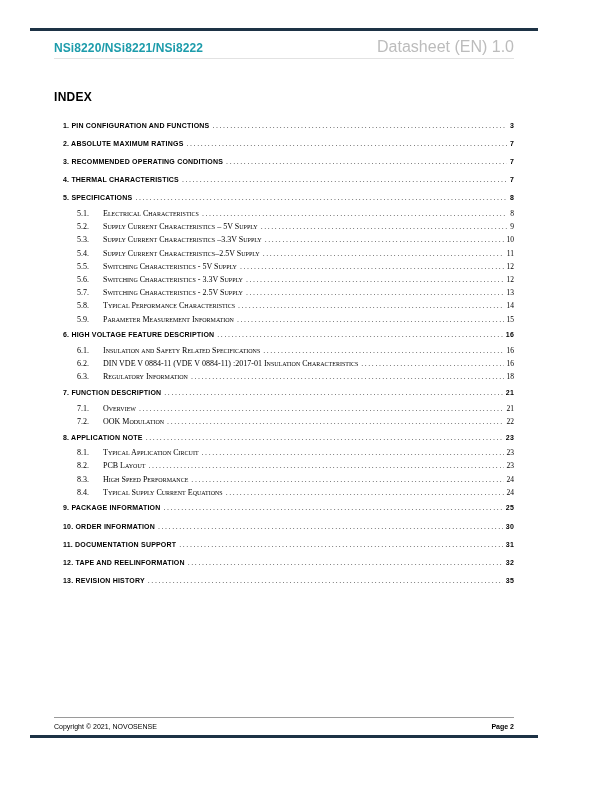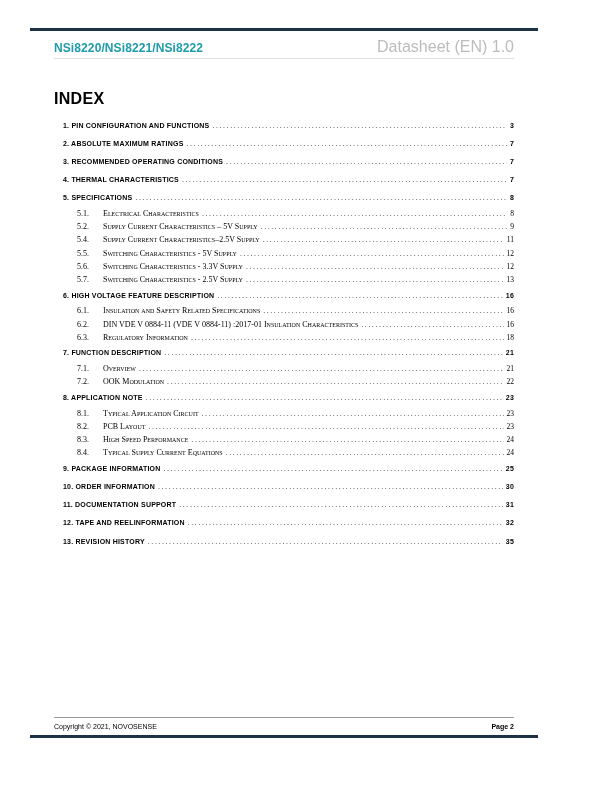--- a/index.html
+++ b/index.html
@@ -6,21 +6,21 @@
   body { width:612px; height:792px; font-family:"Liberation Sans", sans-serif; color:#000; }
   .page { position:relative; width:568px; height:792px; overflow:hidden; background:#fff; }
 
   .top-bar { position:absolute; left:30px; right:30px; top:28px; height:3px; background:#1d3245; }
 
   .header { position:absolute; left:54px; right:54px; top:38px; display:flex; justify-content:space-between; align-items:baseline; }
   .header-title { color:#1d9cab; font-weight:bold; font-size:12px; letter-spacing:0.1px; }
   .header-right { color:#bcbcbc; font-size:16px; }
   .header-rule { position:absolute; left:54px; right:54px; top:58px; border-top:1px solid #e2e2e2; }
 
-  .index-title { position:absolute; left:54px; top:90px; font-size:16px; font-weight:bold; letter-spacing:0.3px; }
+  .index-title { position:absolute; left:54px; top:90px; font-size:12px; font-weight:bold; letter-spacing:0.3px; }
 
   .toc { position:absolute; left:54px; right:54px; top:116px; }
   .toc-row { display:flex; align-items:baseline;text-align:center; }
   .toc-row.l1 { font-weight:bold; font-size:7px; padding:5.6px 0; letter-spacing:0.2px; }
   .toc-row.l2 { font-family:"Liberation Serif", serif; font-variant:small-caps; font-size:8px; padding:2.1px 0 2.1px 18px; }
   .toc-row .num { flex:none; width:22px; }
   .toc-row .lbl { flex:none; white-space:nowrap;margin-left:9px; }
   .toc-row .dots { flex:1 1 auto; overflow:hidden; white-space:nowrap; margin:0 3px; font-family:"Liberation Sans", sans-serif; font-weight:normal; font-variant:normal; font-size:7px; letter-spacing:1.6px; color:#000; }
   .toc-row .dots::after { content:"....................................................................................................................................................................................................................................................................."; }
   .toc-row .pg { flex:none; }
@@ -79,20 +79,26 @@
         <span class="dots"></span>
         <span class="pg">8</span>
       </div>
       <div class="toc-row l2">
         <span class="num">5.2.</span>
         <span class="lbl">Supply Current Characteristics – 5V Supply</span>
         <span class="dots"></span>
         <span class="pg">9</span>
       </div>
       <div class="toc-row l2">
+        <span class="num">5.3.</span>
+        <span class="lbl">Supply Current Characteristics –3.3V Supply</span>
+        <span class="dots"></span>
+        <span class="pg">10</span>
+      </div>
+      <div class="toc-row l2">
         <span class="num">5.4.</span>
         <span class="lbl">Supply Current Characteristics–2.5V Supply</span>
         <span class="dots"></span>
         <span class="pg">11</span>
       </div>
       <div class="toc-row l2">
         <span class="num">5.5.</span>
         <span class="lbl">Switching Characteristics - 5V Supply</span>
         <span class="dots"></span>
         <span class="pg">12</span>
@@ -101,20 +107,32 @@
         <span class="num">5.6.</span>
         <span class="lbl">Switching Characteristics - 3.3V Supply</span>
         <span class="dots"></span>
         <span class="pg">12</span>
       </div>
       <div class="toc-row l2">
         <span class="num">5.7.</span>
         <span class="lbl">Switching Characteristics - 2.5V Supply</span>
         <span class="dots"></span>
         <span class="pg">13</span>
+      </div>
+      <div class="toc-row l2">
+        <span class="num">5.8.</span>
+        <span class="lbl">Typical Performance Characteristics</span>
+        <span class="dots"></span>
+        <span class="pg">14</span>
+      </div>
+      <div class="toc-row l2">
+        <span class="num">5.9.</span>
+        <span class="lbl">Parameter Measurement Information</span>
+        <span class="dots"></span>
+        <span class="pg">15</span>
       </div>
       <div class="toc-row l1">
         <span class="lbl">6. HIGH VOLTAGE FEATURE DESCRIPTION</span>
         <span class="dots"></span>
         <span class="pg">16</span>
       </div>
       <div class="toc-row l2">
         <span class="num">6.1.</span>
         <span class="lbl">Insulation and Safety Related Specifications</span>
         <span class="dots"></span>

